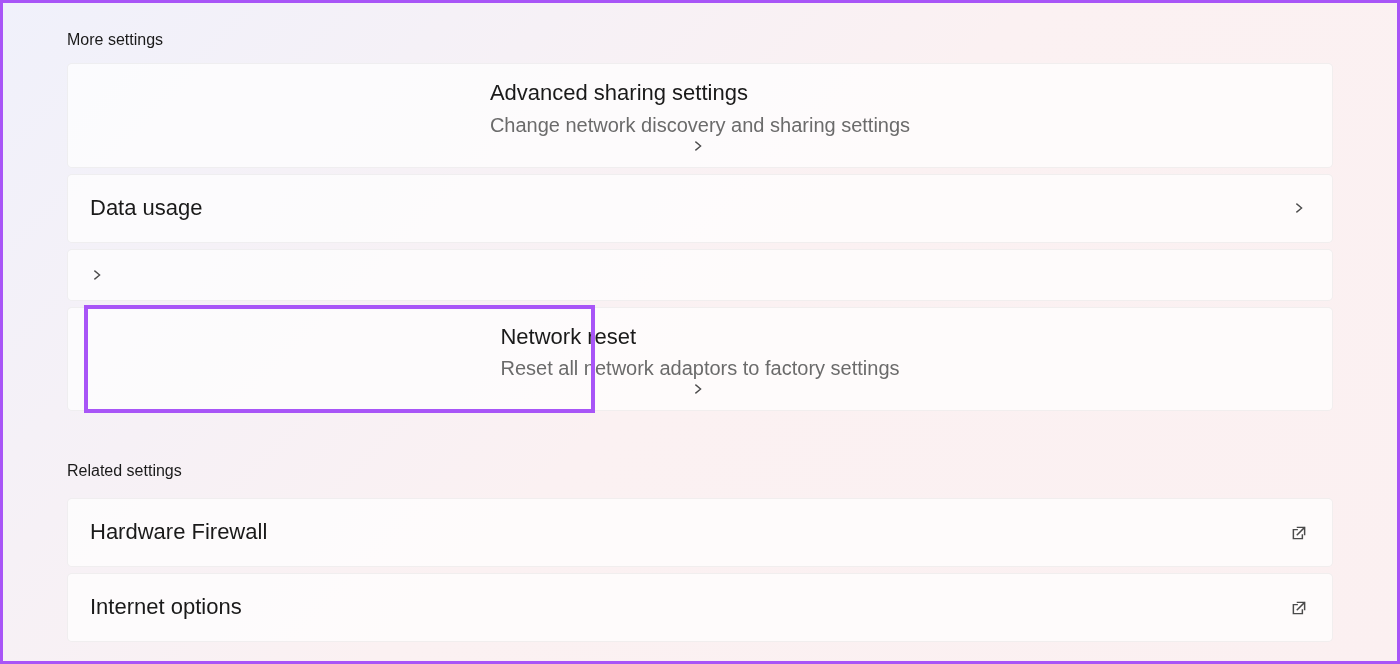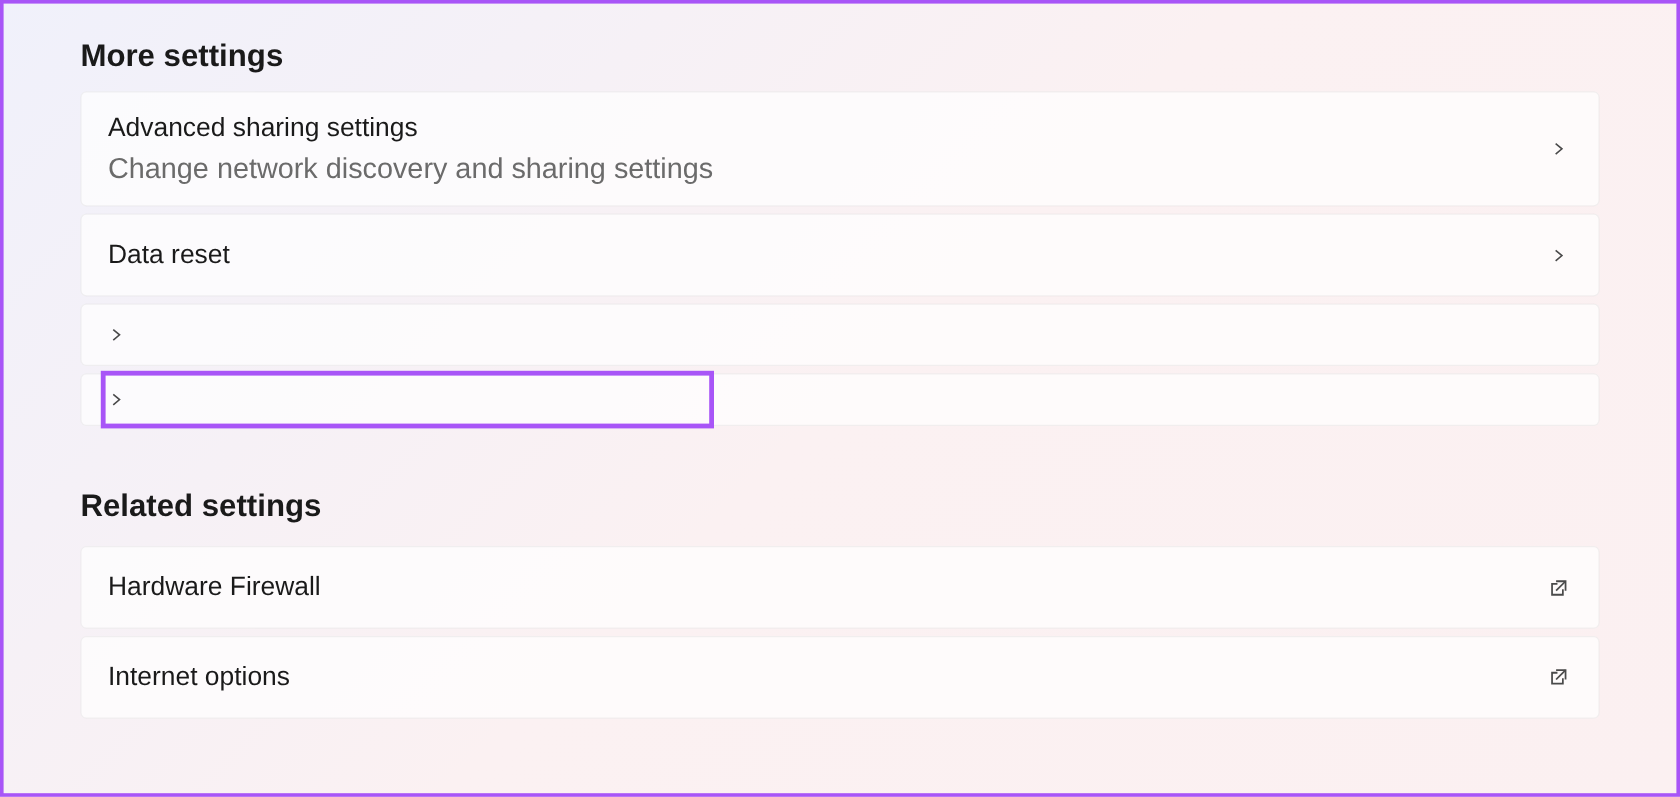--- a/index.html
+++ b/index.html
@@ -10,22 +10,22 @@
     body {
       font-family: 'Segoe UI', -apple-system, BlinkMacSystemFont, sans-serif;
       background: linear-gradient(135deg, #f0f1fb 0%, #fbf1f2 50%, #fbf0f1 100%);
       width: 1400px;
       height: 664px;
       border: 3px solid #a855f7;
       overflow: hidden;
       padding: 20px 64px 0 64px;
     }
     .section-header {
-      font-size: 26px;
-      font-weight: 700;
+      font-size: 16px;
+      font-weight: 400;
       color: #1a1a1a;
       margin-bottom: 14px;
       margin-top: 8px;
     }
     .section-header.related {
       margin-top: 51px;
       margin-bottom: 18px;
     }
     .settings-card {
       background: rgba(255, 255, 255, 0.7);
@@ -34,33 +34,34 @@
       padding: 18px 22px;
       margin-bottom: 6px;
       display: flex;
       align-items: center;
       justify-content: space-between;
       cursor: pointer;
       position: relative;
     }
     .settings-card.tall {
       padding: 14px 22px;
+      flex-direction: column;
     }
     .card-content {
       display: flex;
       flex-direction: column;
     }
     .card-title {
       font-size: 22px;
       font-weight: 400;
       color: #1a1a1a;
       line-height: 1.4;
     }
     .card-subtitle {
-      font-size: 24px;
+      font-size: 20px;
       font-weight: 400;
       color: #6b6b6b;
       line-height: 1.4;
       margin-top: 2px;
     }
     .chevron-icon {
       width: 14px;
       height: 14px;
       margin-right: 4px;
       flex-shrink: 0;
@@ -91,35 +92,39 @@
     <span class="card-title">Advanced sharing settings</span>
     <span class="card-subtitle">Change network discovery and sharing settings</span>
   </div>
   <svg class="chevron-icon" viewBox="0 0 16 16" fill="none" stroke="#4a4a4a" stroke-width="1.5">
     <path d="M5 3 L11 8 L5 13"></path>
   </svg>
 </div>
 
 <div class="settings-card">
   <div class="card-content">
-    <span class="card-title">Data reset</span>
+    <span class="card-title">Data usage</span>
   </div>
   <svg class="chevron-icon" viewBox="0 0 16 16" fill="none" stroke="#4a4a4a" stroke-width="1.5">
     <path d="M5 3 L11 8 L5 13"></path>
   </svg>
 </div>
 
 <div class="settings-card">
   <svg class="chevron-icon" viewBox="0 0 16 16" fill="none" stroke="#4a4a4a" stroke-width="1.5">
     <path d="M5 3 L11 8 L5 13"></path>
   </svg>
 </div>
 
 <div class="settings-card tall">
   <div class="highlight-box"></div>
+  <div class="card-content">
+    <span class="card-title">Network reset</span>
+    <span class="card-subtitle">Reset all network adaptors to factory settings</span>
+  </div>
   <svg class="chevron-icon" viewBox="0 0 16 16" fill="none" stroke="#4a4a4a" stroke-width="1.5">
     <path d="M5 3 L11 8 L5 13"></path>
   </svg>
 </div>
 
 <h2 class="section-header related">Related settings</h2>
 
 <div class="settings-card">
   <div class="card-content">
     <span class="card-title">Hardware Firewall</span>

